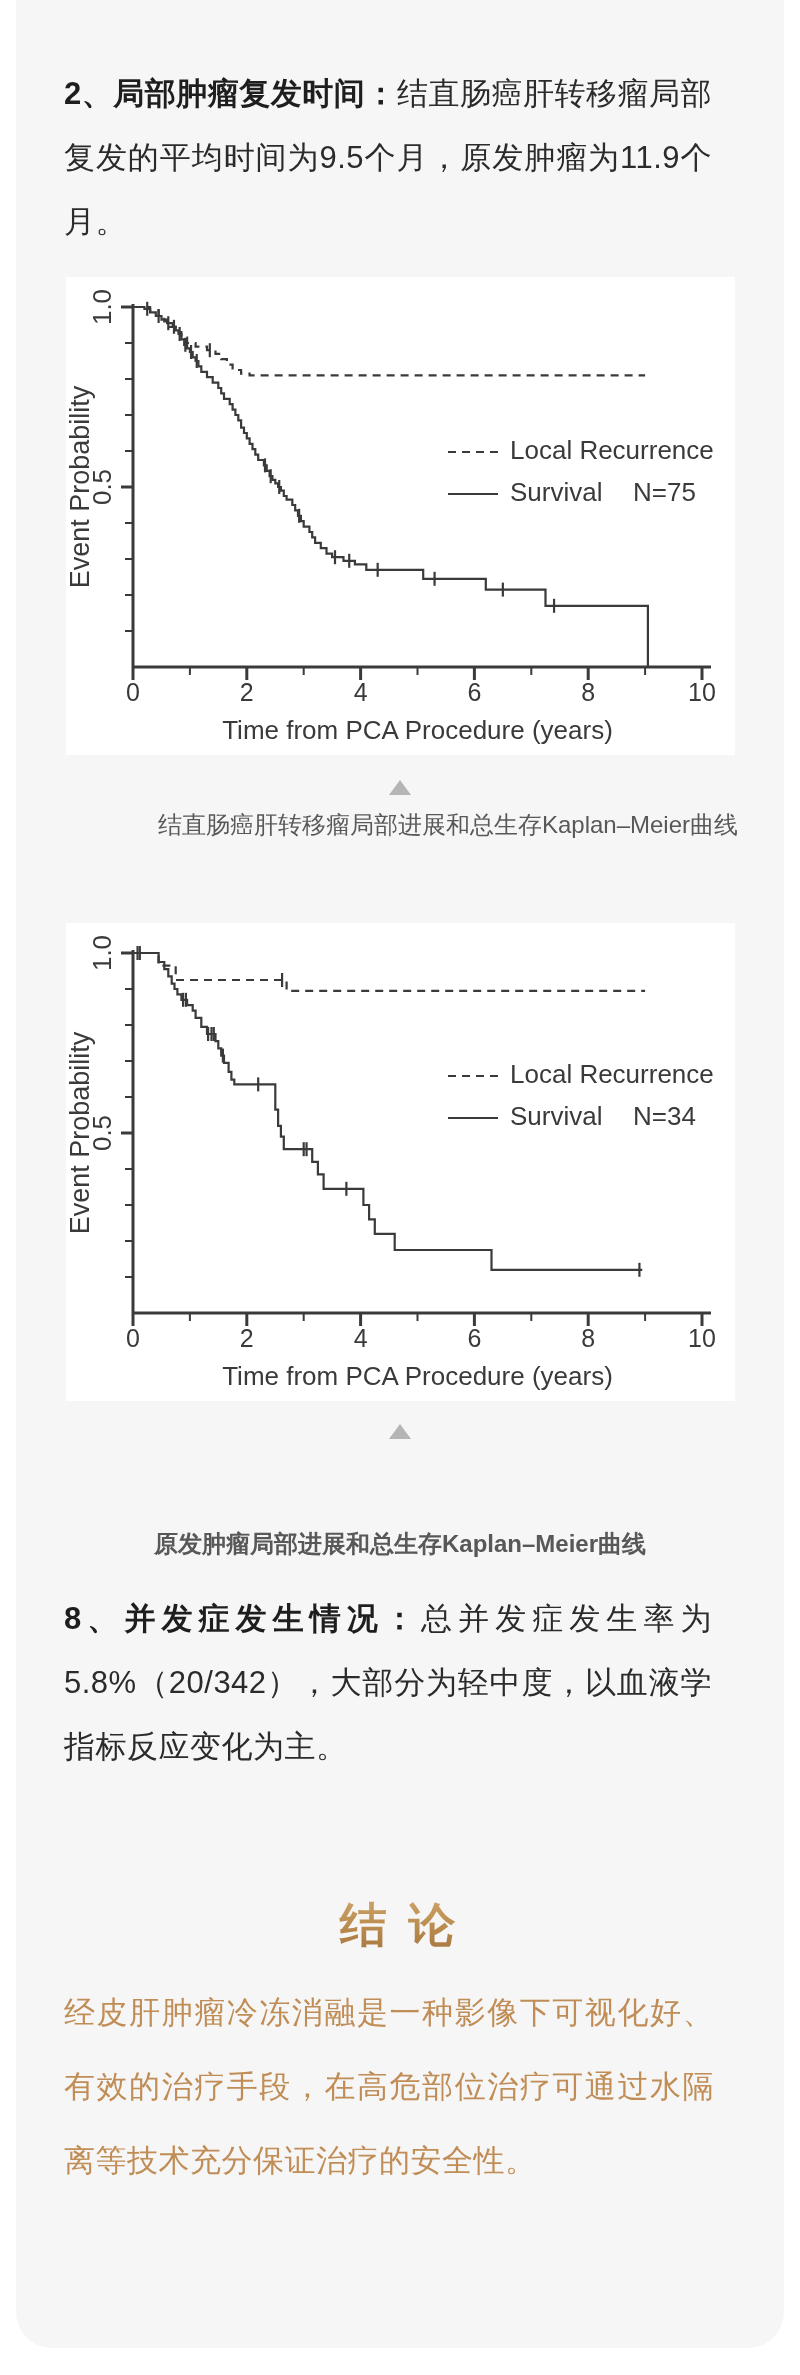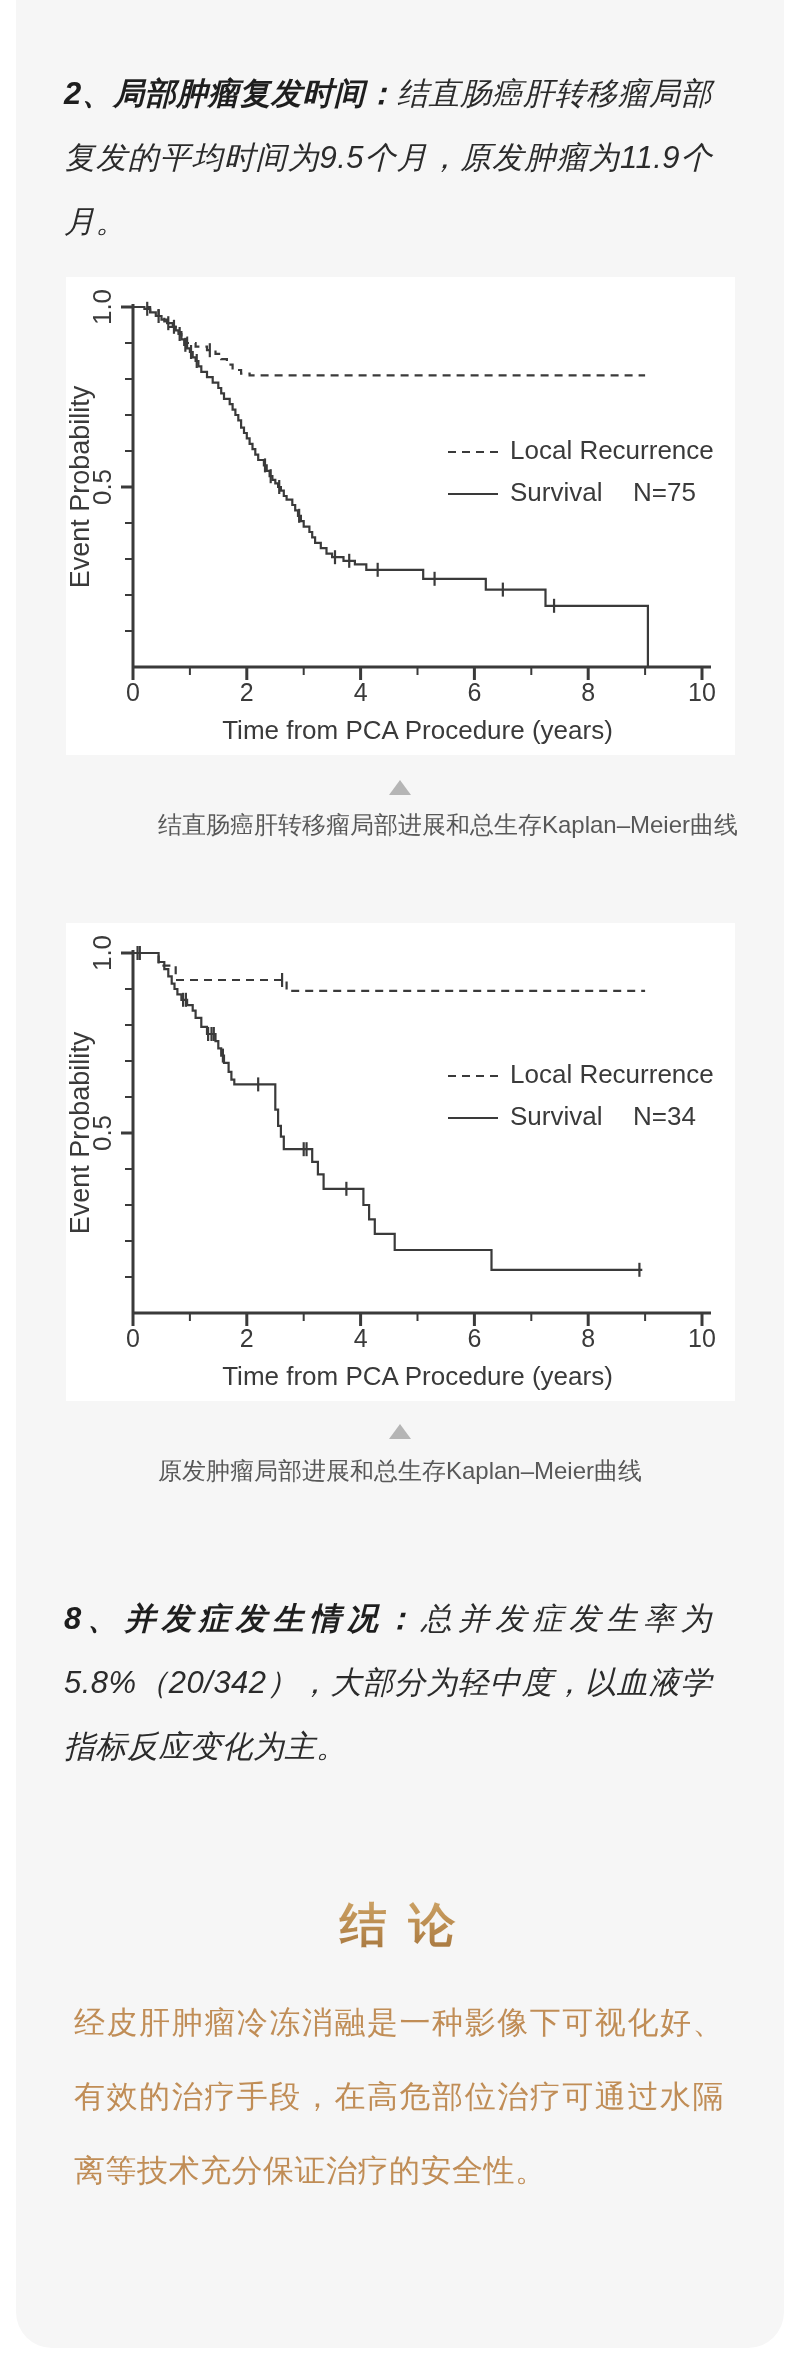--- a/index.html
+++ b/index.html
@@ -1,21 +1,21 @@
 <!DOCTYPE html>
 <html><head>
 <meta charset="utf-8">
 <style>
   html,body{margin:0;padding:0;}
   body{width:800px;height:2375px;position:relative;background:#ffffff;
        font-family:"Liberation Sans","DejaVu Sans",sans-serif;}
   .card{position:absolute;left:16px;top:0;width:768px;height:2348px;
         background:#f6f6f6;border-radius:0 0 36px 36px;}
   .para{position:absolute;left:64px;width:648px;color:#2b2b2b;
-        font-size:31px;line-height:64px;letter-spacing:.5px;text-align:justify;font-style:italic;}
+        font-size:31px;line-height:64px;letter-spacing:.5px;text-align:justify;}
   .para b{font-weight:bold;color:#1e1e1e;}
   .chart-box{position:absolute;left:66px;width:669px;height:478px;background:#ffffff;}
   .chart-box svg{display:block;}
   .tri{position:absolute;left:50%;transform:translateX(-50%);width:0;height:0;
        border-left:11px solid transparent;border-right:11px solid transparent;
        border-bottom:15px solid #b5b5b5;}
   .caption{position:absolute;left:0;width:800px;text-align:center;
            color:#585858;font-size:24px;line-height:30px;}
   .conclusion-title{position:absolute;left:0;width:800px;text-align:center;
         font-family:"Liberation Serif","DejaVu Serif",serif;font-weight:bold;
@@ -150,18 +150,18 @@
       <line x1="280.375" y1="258.8" x2="280.375" y2="272.8" stroke="#3a3a3a" stroke-width="2.2"></line>
       <line x1="573.4100000000001" y1="339.8" x2="573.4100000000001" y2="353.8" stroke="#3a3a3a" stroke-width="2.2"></line>
       <line x1="382" y1="153" x2="432" y2="153" stroke="#3a3a3a" stroke-width="2.2" stroke-dasharray="8,6"></line>
       <text x="444" y="153" dominant-baseline="middle" fill="#3a3a3a" font-size="26">Local Recurrence</text>
       <line x1="382" y1="195" x2="432" y2="195" stroke="#3a3a3a" stroke-width="2.2"></line>
       <text x="444" y="195" dominant-baseline="middle" fill="#3a3a3a" font-size="26">Survival</text>
       <text x="567" y="195" dominant-baseline="middle" fill="#3a3a3a" font-size="26">N=34</text>
     </svg>
 </div>
 <div class="tri" style="top:1424px;"></div>
-<div class="caption" style="top:1456px;">原发肿瘤局部进展和总生存Kaplan–Meier曲线</div>
+<div class="caption" style="top:1529px;font-weight:bold;">原发肿瘤局部进展和总生存Kaplan–Meier曲线</div>
 
 <p class="para" style="top:1556px;"><b>8、并发症发生情况：</b><span>总并发症发生率为5.8%（20/342），大部分为轻中度，以血液学指标反应变化为主。</span></p>
 
 <div class="conclusion-title" style="top:1884px;margin-top:10px;">结 论</div>
-<p class="conclusion-para" style="top:1976px;margin:10px;">经皮肝肿瘤冷冻消融是一种影像下可视化好、有效的治疗手段，在高危部位治疗可通过水隔离等技术充分保证治疗的安全性。</p>
+<p class="conclusion-para" style="top:1976px;margin:0;">经皮肝肿瘤冷冻消融是一种影像下可视化好、有效的治疗手段，在高危部位治疗可通过水隔离等技术充分保证治疗的安全性。</p>
 
 </body></html>

